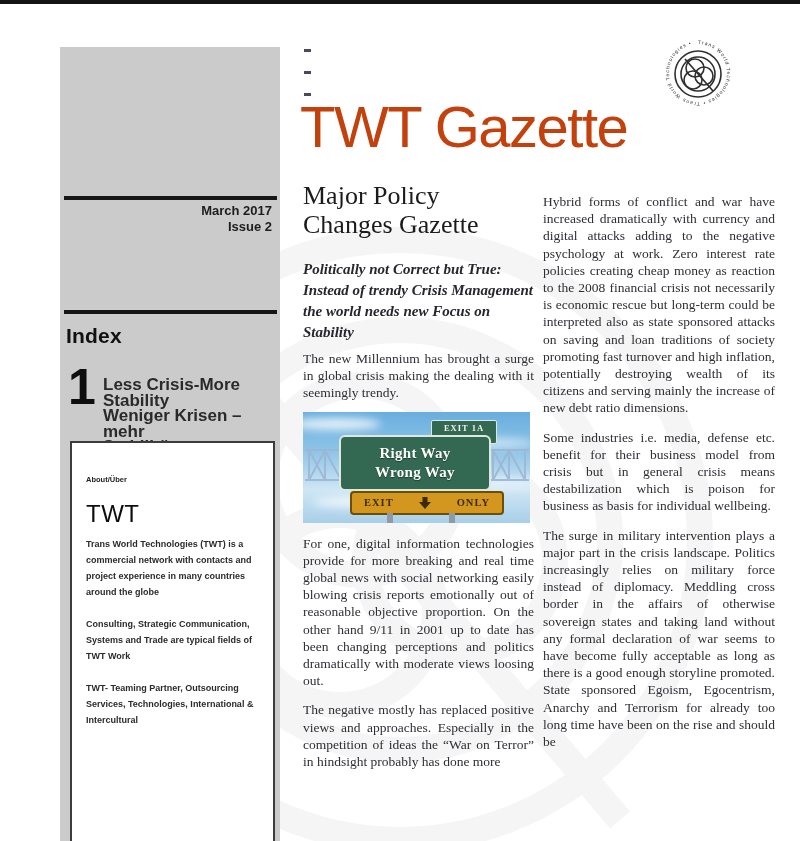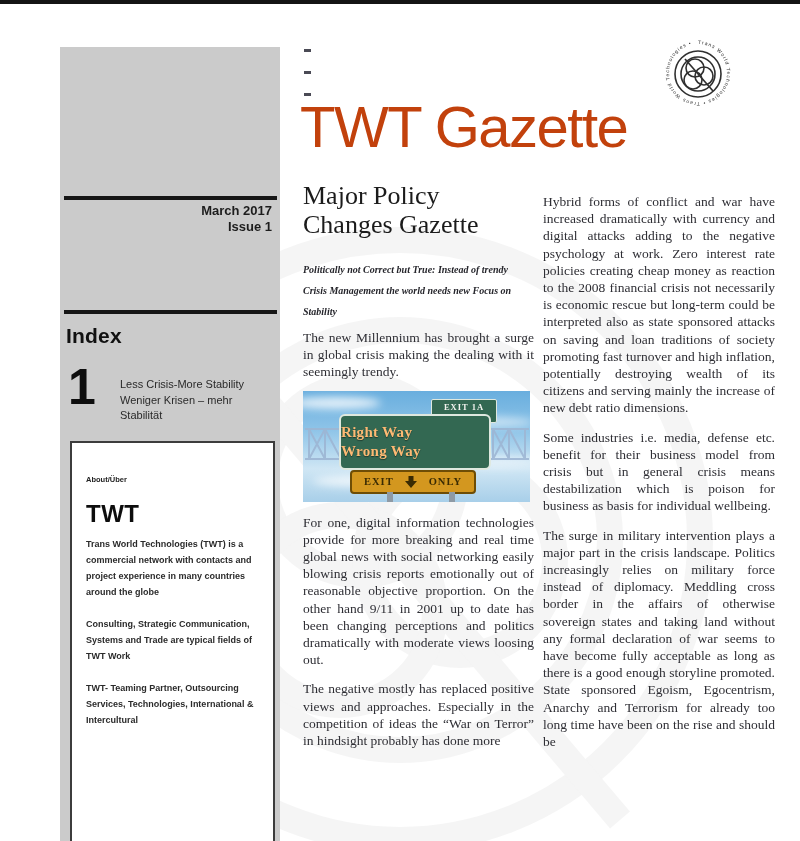--- a/index.html
+++ b/index.html
@@ -18,71 +18,71 @@
 
   
   .sidebar-bg { left:60px; top:47px; width:220px; height:794px; background:#cbcbcb; }
   .side-rule { left:64px; width:213px; height:4px; background:#161616; }
   .rule-1 { top:196px; }
   .rule-2 { top:310px; }
   .issue-block { left:64px; top:203px; width:208px; text-align:right;
     font-size:13px; font-weight:bold; line-height:16px; color:#1d1d1d; }
   .index-title { left:66px; top:324px; font-size:21px; font-weight:bold; color:#111; letter-spacing:.2px; }
   .index-number { left:68px; top:362px; font-size:50px; font-weight:bold; color:#0e0e0e; line-height:50px; }
-  .index-text { left:120px; top:377px; width:150px; font-size:11px; font-weight:400;
+  .index-text { left:103px; top:377px; width:150px; font-size:17px; font-weight:700;
     line-height:15.5px; color:#2a2a2a; }
 
   
   .about-box { left:70px; top:441px; width:205px; height:404px; background:#ffffff;
     border:2px solid #3c3c3c; padding:32px 14px 0 14px; }
   .about-label { font-size:7.5px; font-weight:600; color:#222; }
-  .about-title { font-size:24px; font-weight:bold; color:#0d0d0d; margin-top:16px; letter-spacing:.5px; }
+  .about-title { font-size:24px; font-weight:normal; color:#0d0d0d; margin-top:16px; letter-spacing:.5px; }
   .about-box p { font-size:9px; font-weight:600; line-height:16px; color:#2b2b2b; margin-top:16px; }
   .about-box p.first { margin-top:8px; }
 
   
   .dot { left:304px; width:7px; height:3px; background:#4a4a55; }
   .dot-1 { top:49px; } .dot-2 { top:71px; } .dot-3 { top:93px; }
   .masthead { left:300px; top:94px; font-size:58px; font-weight:normal; letter-spacing:-1.5px;
     color:#c2410c; line-height:66px; }
   .logo { left:658px; top:33px; width:80px; height:80px; }
 
   
   .col { font-family:"Liberation Serif", serif; color:#2e2e34; }
   .col-1 { left:303px; top:181px; width:231px; }
   .col-2 { left:543px; top:193px; width:232px; }
   .headline { font-size:26px; line-height:29px; font-weight:500; color:#1b1b1b;
     font-family:"Liberation Serif", serif; }
-  .standfirst { margin-top:20px; font-size:10px; line-height:21px; font-weight:bold;
+  .standfirst { margin-top:20px; font-size:15px; line-height:21px; font-weight:bold;
     font-style:italic; color:#26262c; }
   .col p.body { font-size:13.5px; line-height:17.2px; text-align:justify; }
   .col-1 p.p1 { margin-top:7px; }
   .col-1 p.p2 { margin-top:12px; }
   .col-1 p.p3 { margin-top:12px; }
   .col-2 p + p { margin-top:12px; }
 
   
   .sign-image { margin-top:10px; position:relative; width:227px; height:111px; overflow:hidden;
     background:linear-gradient(180deg,#69aede 0%, #8ec4e8 35%, #cfe6f4 70%, #a8cfe9 100%); }
   .cloud { position:absolute; background:#ffffff; border-radius:50%; filter:blur(4px); opacity:.8; }
   .cloud-1 { left:-12px; top:6px; width:90px; height:12px; }
   .cloud-2 { left:120px; top:26px; width:110px; height:10px; opacity:.6; }
   .cloud-3 { left:10px; top:84px; width:120px; height:12px; opacity:.7; }
   .cloud-4 { left:150px; top:66px; width:90px; height:10px; opacity:.6; }
   .truss { position:absolute; top:0; left:0; }
   .sign-main { position:absolute; left:36px; top:23px; width:152px; height:56px;
     background:#336852; border:2px solid #dfe8df; border-radius:6px;
-    display:flex; flex-direction:column; align-items:flex-start; justify-content:center;
-    color:#fdba74; font-weight:bold; font-size:15px; line-height:19px;
+    display:flex; flex-direction:column; align-items:center; justify-content:center;
+    color:#ffffff; font-weight:bold; font-size:15px; line-height:19px;
     text-shadow:0 1px 1px rgba(0,0,0,.45); letter-spacing:.3px; }
   .sign-tab { position:absolute; left:128px; top:8px; width:66px; height:24px;
     background:#336852; border:1px solid #dfe8df; border-radius:2px;
     color:#f2f4ef; font-weight:bold; font-size:8.5px; text-align:center; line-height:14px;
     letter-spacing:1px; }
-  .sign-exit { position:absolute; left:47px; top:79px; width:126px; height:24px;
+  .sign-exit { position:absolute; left:47px; top:79px; width:154px; height:24px;
     background:#d3971f; border:2px solid #6e4d05; border-radius:4px;
     display:flex; align-items:center; justify-content:space-between; padding:0 12px;
     color:#3a2b03; font-weight:bold; font-size:10.5px; letter-spacing:1px; }
   .sign-post { position:absolute; width:6px; height:10px; background:#8e9aa5; top:101px; }
   .post-1 { left:84px; } .post-2 { left:146px; }
 </style>
 </head>
 <body>
 
 <div class="abs top-bar"></div>
@@ -95,21 +95,21 @@
     <circle cx="430" cy="380" r="95"></circle>
     <circle cx="310" cy="430" r="95"></circle>
     <path d="M150,120 L590,640"></path>
   </g>
 </svg>
 
 <div class="abs sidebar-bg"></div>
 <div class="abs side-rule rule-1"></div>
 <div class="abs issue-block">
   <div>March 2017</div>
-  <div>Issue 1</div>
+  <div>Issue 2</div>
 </div>
 <div class="abs side-rule rule-2"></div>
 <div class="abs index-title">Index</div>
 <div class="abs index-number">1</div>
 <div class="abs index-text">
   <div>Less Crisis-More Stability</div>
   <div>Weniger Krisen – mehr</div>
   <div>Stabilität</div>
 </div>
 

